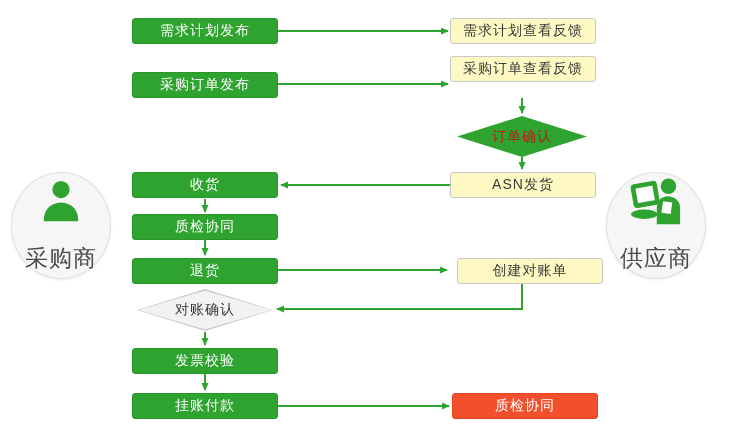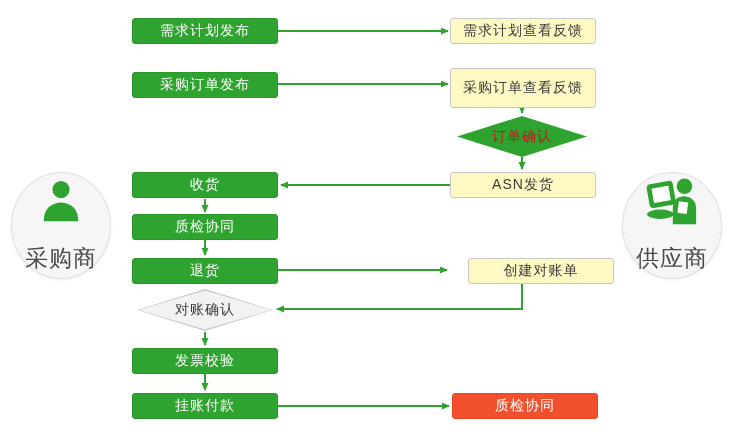--- a/index.html
+++ b/index.html
@@ -62,43 +62,43 @@
   </svg>
 
   <div class="actor" style="left:11px;top:172px;width:100px;height:107px">
     <svg width="46" height="48" viewBox="0 0 64 64">
       <circle cx="32" cy="16" r="12" fill="#2fa32f"></circle>
       <path d="M8 60 Q8 36 32 34 Q56 36 56 60 Z" fill="#2fa32f"></path>
     </svg>
     <div class="alabel">采购商</div>
   </div>
 
-  <div class="actor" style="left:622px;top:172px;width:100px;height:107px">
+  <div class="actor" style="left:606px;top:172px;width:100px;height:107px">
     <svg width="56" height="48" viewBox="0 0 72 60">
       <rect x="8" y="9" width="28" height="25" rx="2" fill="#ffffff" stroke="#2fa32f" stroke-width="6" transform="rotate(-10 22 21)"></rect>
       <ellipse cx="21" cy="47" rx="17" ry="6" fill="#2fa32f"></ellipse>
       <circle cx="52" cy="11" r="10" fill="#2fa32f"></circle>
       <path d="M37 60 L37 40 Q37 25 52 24 Q67 26 67 40 L67 60 Z" fill="#2fa32f"></path>
       <rect x="44" y="31" width="12" height="15" fill="#ffffff" transform="rotate(8 50 38)"></rect>
     </svg>
     <div class="alabel">供应商</div>
   </div>
 
   <div class="node green" style="left:132px;top:72px;width:146px;height:26px">采购订单发布</div>
   <div class="node green" style="left:132px;top:18px;width:146px;height:26px">需求计划发布</div>
   <div class="node green" style="left:132px;top:172px;width:146px;height:26px">收货</div>
   <div class="node green" style="left:132px;top:214px;width:146px;height:26px">质检协同</div>
   <div class="node green" style="left:132px;top:258px;width:146px;height:26px">退货</div>
   <div class="node green" style="left:132px;top:348px;width:146px;height:26px">发票校验</div>
   <div class="node green" style="left:132px;top:393px;width:146px;height:26px">挂账付款</div>
 
   <div class="node gray" style="left:450px;top:18px;width:146px;height:26px">需求计划查看反馈</div>
-  <div class="node gray" style="left:450px;top:68px;width:146px;height:40px">采购订单查看反馈</div>
+  <div class="node gray" style="left:450px;top:56px;width:146px;height:26px">采购订单查看反馈</div>
   <div class="node gray" style="left:450px;top:172px;width:146px;height:26px">ASN发货</div>
-  <div class="node gray" style="left:468px;top:258px;width:146px;height:26px">创建对账单</div>
+  <div class="node gray" style="left:457px;top:258px;width:146px;height:26px">创建对账单</div>
   <div class="node red" style="left:452px;top:393px;width:146px;height:26px">质检协同</div>
 
   <div class="diamond" style="left:457px;top:116px;width:130px;height:41px">
     <div class="dshape clip" style="background:#2fa32f"></div>
     <div class="dlabel light">订单确认</div>
   </div>
 
   <div class="diamond" style="left:137px;top:289px;width:136px;height:42px">
     <div class="dshape clip" style="background:#c9c9c9"></div>
     <div class="dshape clip inner" style="background:#f2f2f2"></div>

